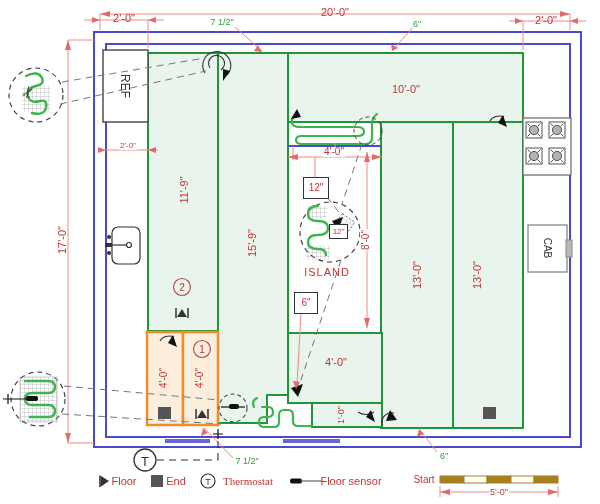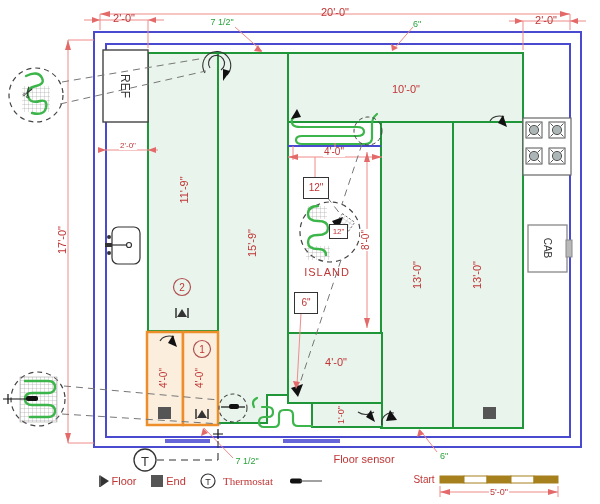--- a/index.html
+++ b/index.html
@@ -264,17 +264,17 @@
 <span class="lbl dk s13" style="left:145px;top:460.5px;">T</span>
 <span class="lbl grn" style="left:247px;top:461px;">7 1/2"</span>
 <span class="lbl grn" style="left:444px;top:456px;">6"</span>
 
 <span class="lbl dk" style="left:28px;top:92px;font-size:15px;transform:translate(-50%,-50%) rotate(-60deg);">✂</span>
 
 <span class="lbl" style="left:124px;top:481px;">Floor</span>
 <span class="lbl" style="left:176px;top:481px;">End</span>
 <span class="lbl dk s9" style="left:208px;top:481.5px;">T</span>
 <span class="lbl" style="left:248px;top:481px;font-family:Liberation Serif, serif;">Thermostat</span>
-<span class="lbl" style="left:351px;top:459px;margin-left:13px;">Floor sensor</span>
+<span class="lbl" style="left:351px;top:481px;">Floor sensor</span>
 <span class="lbl s10" style="left:424px;top:480px;">Start</span>
 <span class="lbl s9 bgw" style="left:499px;top:492px;">5'-0"</span>
 
 </div>
 
 </body></html>

